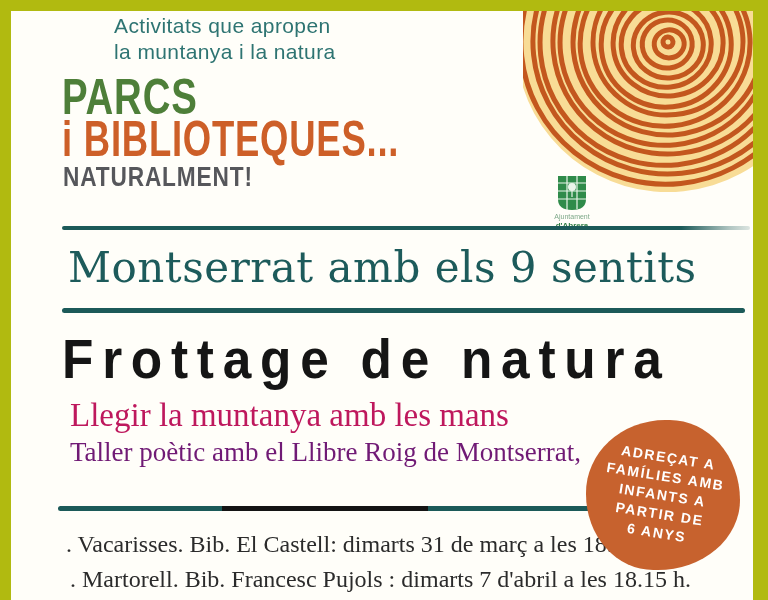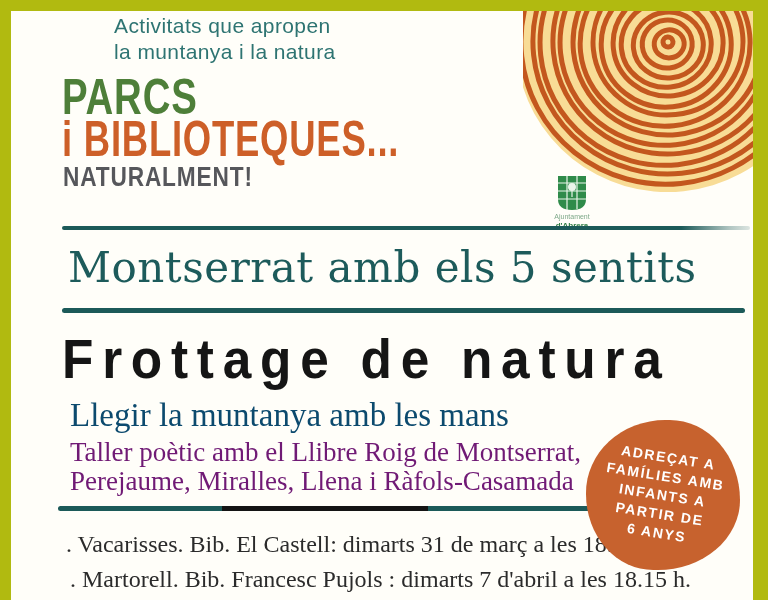--- a/index.html
+++ b/index.html
@@ -46,21 +46,21 @@
   .brush.line3{left:58px;top:506px;width:587px;height:5px;
     background:linear-gradient(90deg,#1c5a59 0 28%,#141414 28% 63%,#1c5a59 63% 100%);}
 
   .section-title{position:absolute;left:68px;top:243px;font-family:"DejaVu Serif",serif;
     font-size:42px;color:#1d5b5b;white-space:nowrap;letter-spacing:.5px;z-index:2;}
 
   .event-title{position:absolute;left:62px;top:327px;font-weight:bold;font-size:53px;
     letter-spacing:9px;color:#151515;white-space:nowrap;transform:scale(.97,1.04);
     transform-origin:left top;z-index:2;}
   .event-subtitle{position:absolute;left:70px;top:397px;font-family:"Liberation Serif",serif;
-    font-size:33px;color:#0c4a6e;white-space:nowrap;z-index:2;}
+    font-size:33px;color:#be185d;white-space:nowrap;z-index:2;}
   .event-desc{position:absolute;left:70px;font-family:"Liberation Serif",serif;
     font-size:27px;color:#701a75;white-space:nowrap;z-index:2;}
   .event-desc.d1{top:437px;} .event-desc.d2{top:466px;}
 
   .badge{position:absolute;left:586px;top:420px;width:154px;height:150px;background:#c7622e;
     border-radius:53% 47% 55% 45% / 50% 55% 48% 52%;z-index:10;
     display:flex;align-items:center;justify-content:center;}
   .badge-text{transform:rotate(9deg);color:#fff;font-weight:bold;font-size:14px;
     letter-spacing:1.6px;line-height:19px;text-align:center;white-space:nowrap;}
 
@@ -118,28 +118,27 @@
         <circle cx="15" cy="12" r="4" fill="#eaf5ea" stroke="none"></circle>
         <path d="M15 12 V22"></path>
       </g>
     </svg>
     <div class="council-name1">Ajuntament</div>
     <div class="council-name2">d'Abrera</div>
   </div>
 
   <div class="brush line1"></div>
 
-  <div class="section-title">Montserrat amb els 5 sentits</div>
+  <div class="section-title">Montserrat amb els 9 sentits</div>
 
   <div class="brush line2"></div>
 
   <div class="event-title">Frottage de natura</div>
   <div class="event-subtitle">Llegir la muntanya amb les mans</div>
   <div class="event-desc d1">Taller poètic amb el Llibre Roig de Montserrat,</div>
-  <div class="event-desc d2">Perejaume, Miralles, Llena i Ràfols-Casamada</div>
 
   <div class="brush line3"></div>
 
   <div class="badge">
     <div class="badge-text">
       <div>ADREÇAT A</div>
       <div>FAMÍLIES AMB</div>
       <div>INFANTS A</div>
       <div>PARTIR DE</div>
       <div>6 ANYS</div>

